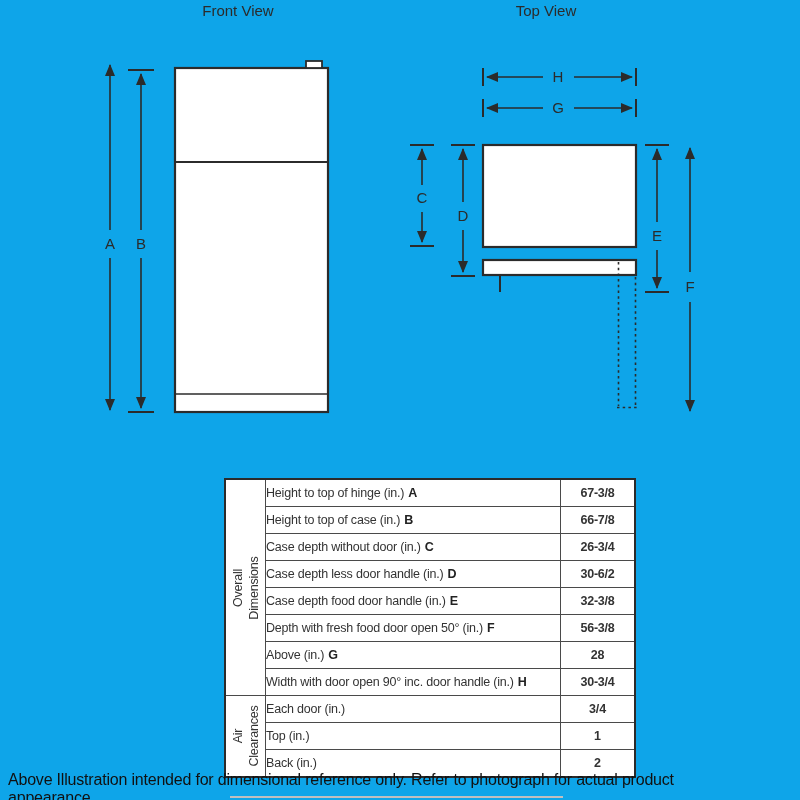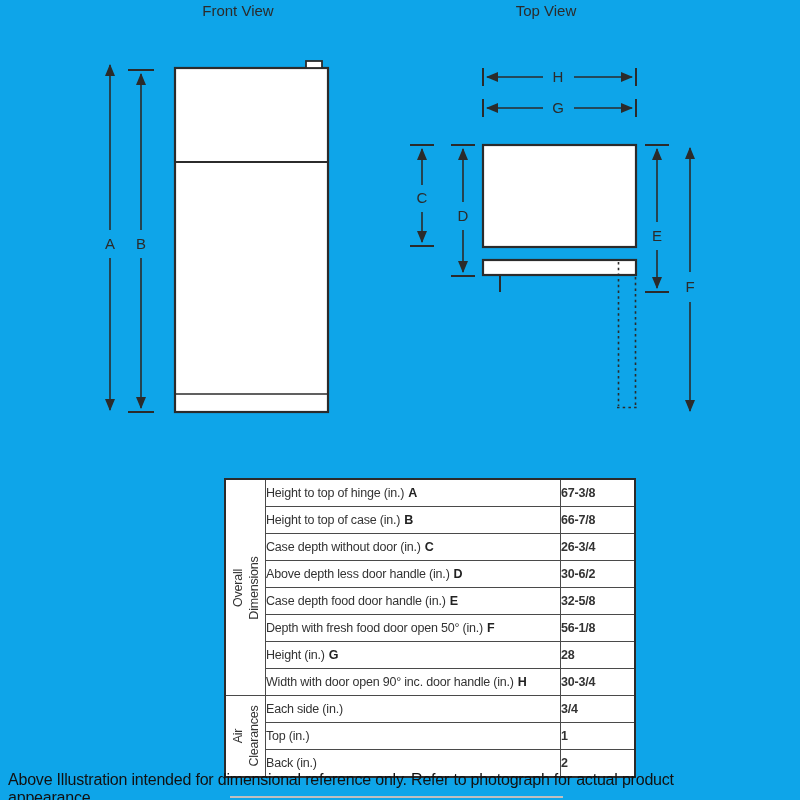--- a/index.html
+++ b/index.html
@@ -25,21 +25,21 @@
   }
   td.group-cell{width:39px;position:relative;}
   .vlabel{
     position:absolute;top:50%;left:50%;
     transform:translate(-50%,-50%) rotate(-90deg);
     white-space:nowrap;text-align:center;line-height:1.3;font-size:12.5px;color:#333;
   }
   .vlabel span{display:block;}
   td.lbl-cell{width:294px;padding-left:12px;}
   td.lbl-cell .key{margin-left:4px;font-weight:bold;color:#222;}
-  td.val-cell{width:73px;text-align:left;font-weight:bold;color:#222;}
+  td.val-cell{width:73px;text-align:center;font-weight:bold;color:#222;}
 
   .footer-note{
     position:absolute;left:8px;top:771px;width:727px;text-align:left;
     font-size:16px;letter-spacing:-0.2px;color:#111;
   }
   .bottom-stub{
     position:absolute;left:230px;top:796px;width:333px;height:2px;background:#bfbfbf;
   }
 </style>
 </head>
@@ -152,48 +152,48 @@
       </tr>
       <tr>
         <td class="lbl-cell"><span>Height to top of case (in.)</span><b class="key">B</b></td>
         <td class="val-cell">66-7/8</td>
       </tr>
       <tr>
         <td class="lbl-cell"><span>Case depth without door (in.)</span><b class="key">C</b></td>
         <td class="val-cell">26-3/4</td>
       </tr>
       <tr>
-        <td class="lbl-cell"><span>Above depth less door handle (in.)</span><b class="key">D</b></td>
+        <td class="lbl-cell"><span>Case depth less door handle (in.)</span><b class="key">D</b></td>
         <td class="val-cell">30-6/2</td>
       </tr>
       <tr>
         <td class="lbl-cell"><span>Case depth food door handle (in.)</span><b class="key">E</b></td>
-        <td class="val-cell">32-5/8</td>
+        <td class="val-cell">32-3/8</td>
       </tr>
       <tr>
         <td class="lbl-cell"><span>Depth with fresh food door open 50° (in.)</span><b class="key">F</b></td>
-        <td class="val-cell">56-1/8</td>
-      </tr>
-      <tr>
-        <td class="lbl-cell"><span>Height (in.)</span><b class="key">G</b></td>
+        <td class="val-cell">56-3/8</td>
+      </tr>
+      <tr>
+        <td class="lbl-cell"><span>Above (in.)</span><b class="key">G</b></td>
         <td class="val-cell">28</td>
       </tr>
       <tr>
         <td class="lbl-cell"><span>Width with door open 90° inc. door handle (in.)</span><b class="key">H</b></td>
         <td class="val-cell">30-3/4</td>
       </tr>
 
       <tr>
         <td class="group-cell" rowspan="3">
           <div class="vlabel">
             <span>Air</span>
             <span>Clearances</span>
           </div>
         </td>
-        <td class="lbl-cell"><span>Each side (in.)</span><b class="key"></b></td>
+        <td class="lbl-cell"><span>Each door (in.)</span><b class="key"></b></td>
         <td class="val-cell">3/4</td>
       </tr>
       <tr>
         <td class="lbl-cell"><span>Top (in.)</span><b class="key"></b></td>
         <td class="val-cell">1</td>
       </tr>
       <tr>
         <td class="lbl-cell"><span>Back (in.)</span><b class="key"></b></td>
         <td class="val-cell">2</td>
       </tr>

